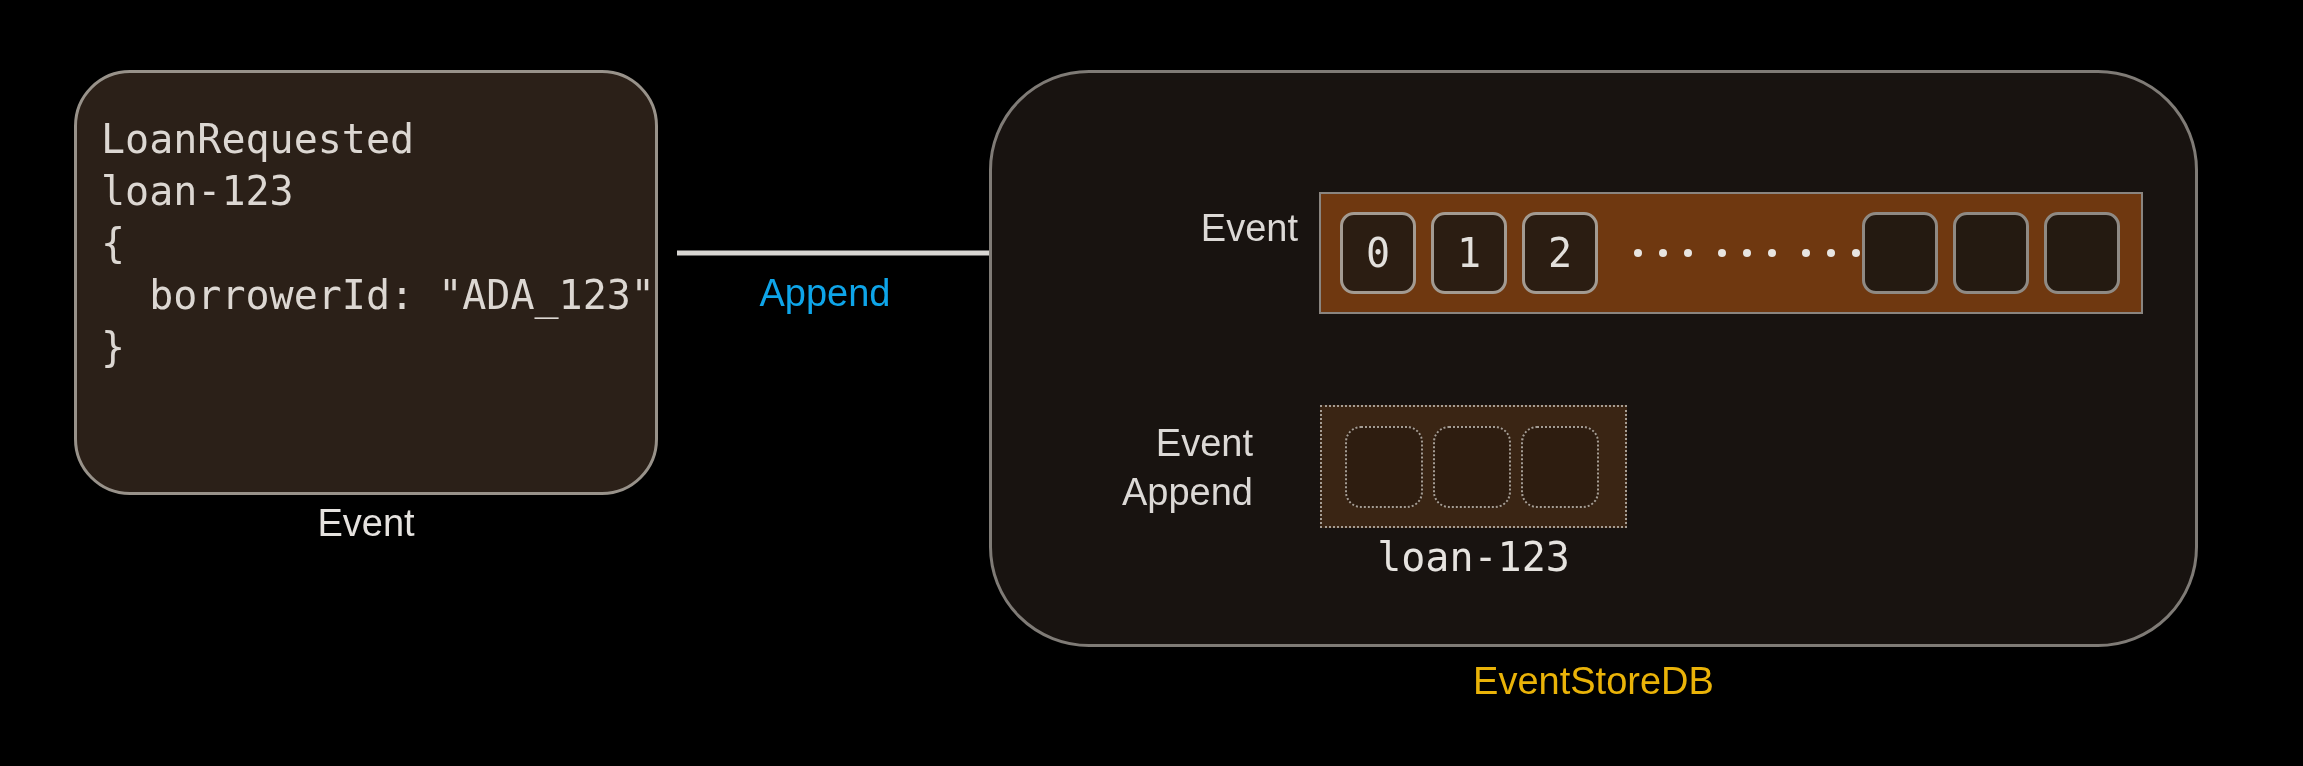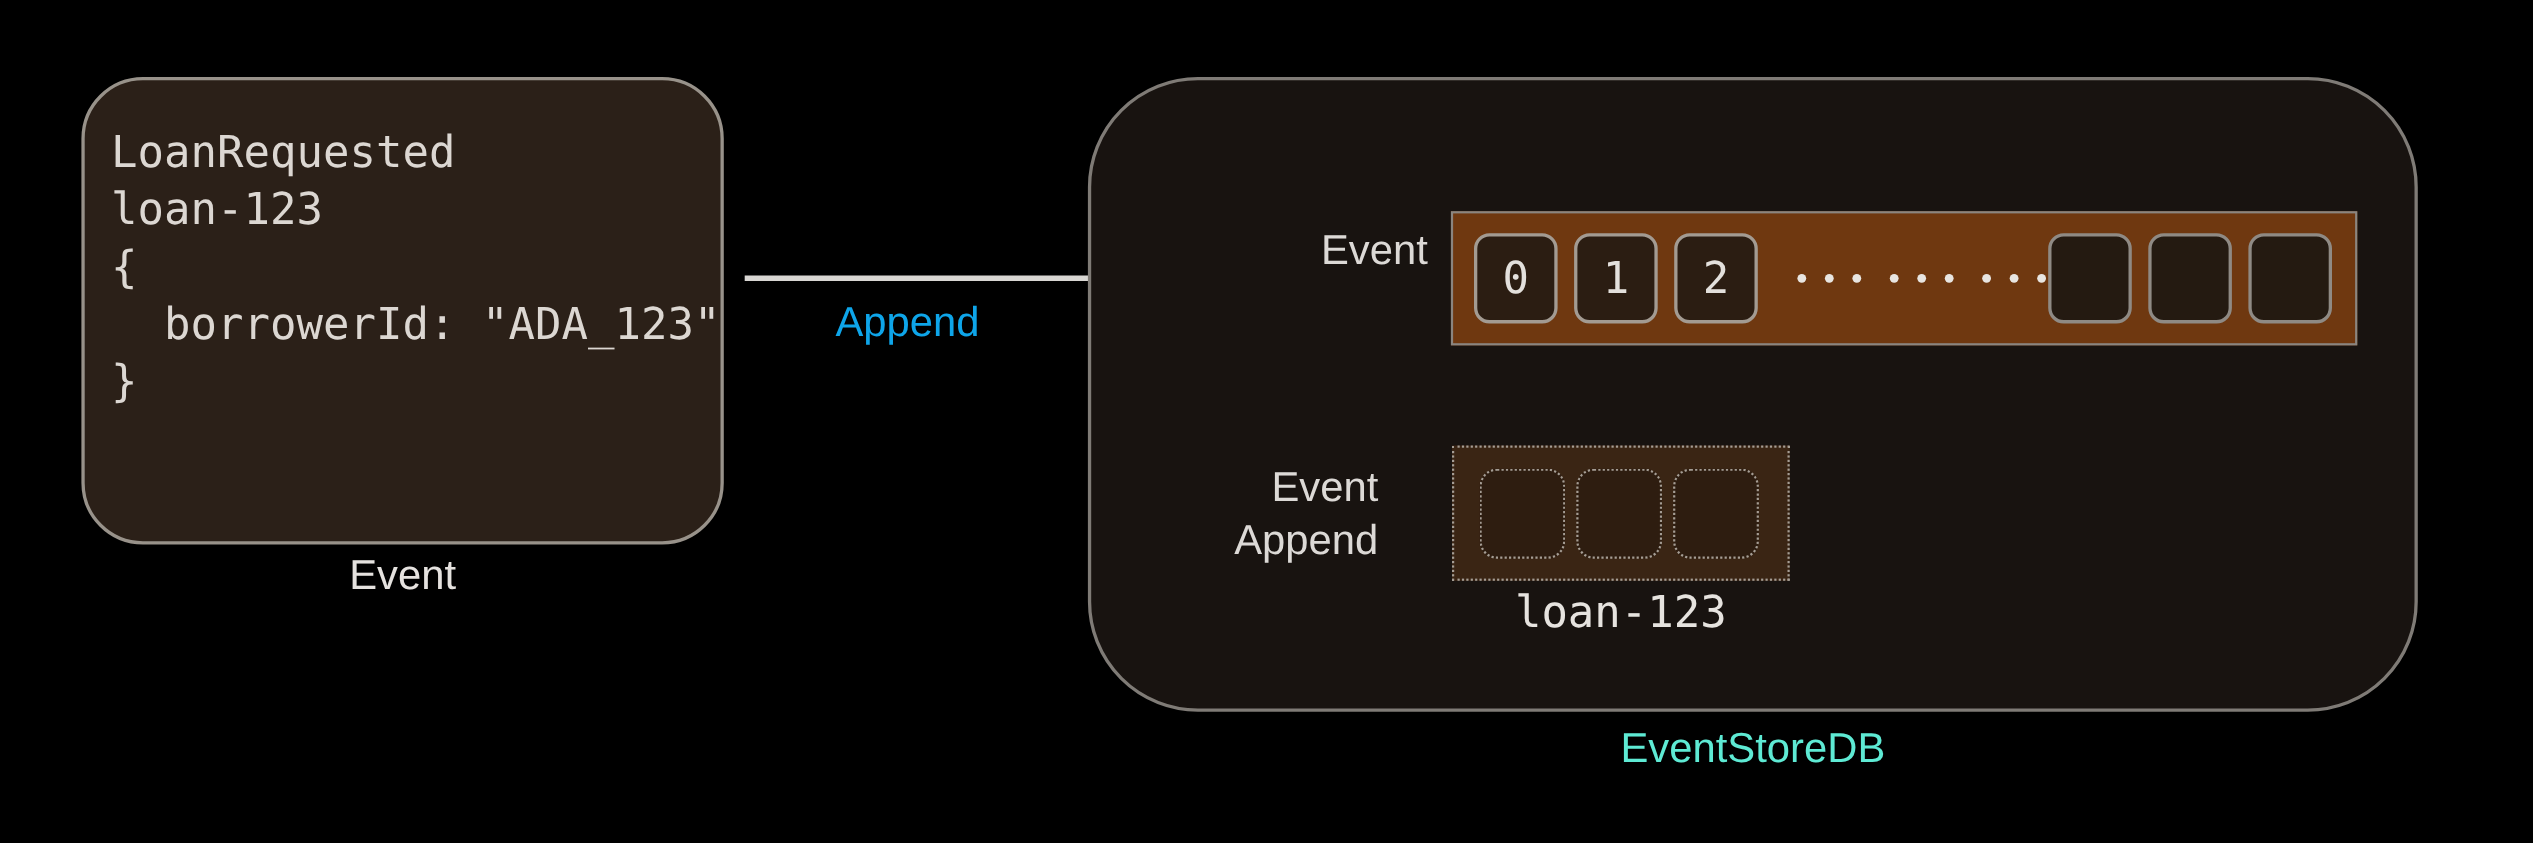--- a/index.html
+++ b/index.html
@@ -32,21 +32,21 @@
     text-align:center;font-size:38px;color:#0ea5e9;
   }
   
   .store-container{
     position:absolute;left:989px;top:70px;width:1209px;height:577px;
     background:#181310;border:3px solid #7f7b76;border-radius:100px;
     box-sizing:border-box;
   }
   .store-caption{
     position:absolute;left:989px;top:660px;width:1209px;
-    text-align:center;font-size:38px;color:#5eead4;
+    text-align:center;font-size:38px;color:#eab308;
   }
   .two-line-label{
     position:absolute;text-align:right;
     font-size:38px;line-height:49px;color:#dcd9d6;
   }
   .log-label{left:1000px;top:204px;width:298px;}
   .stream-label{left:950px;top:419px;width:303px;}
   
   .log-bar{
     position:absolute;left:1319px;top:192px;width:824px;height:122px;

